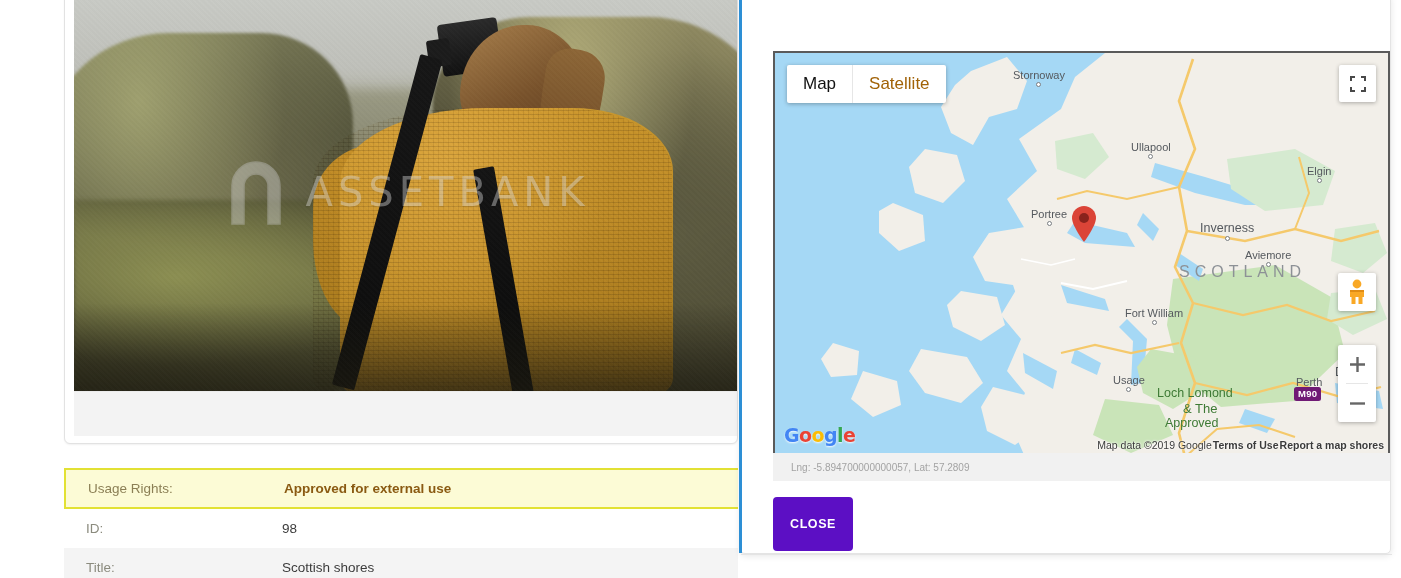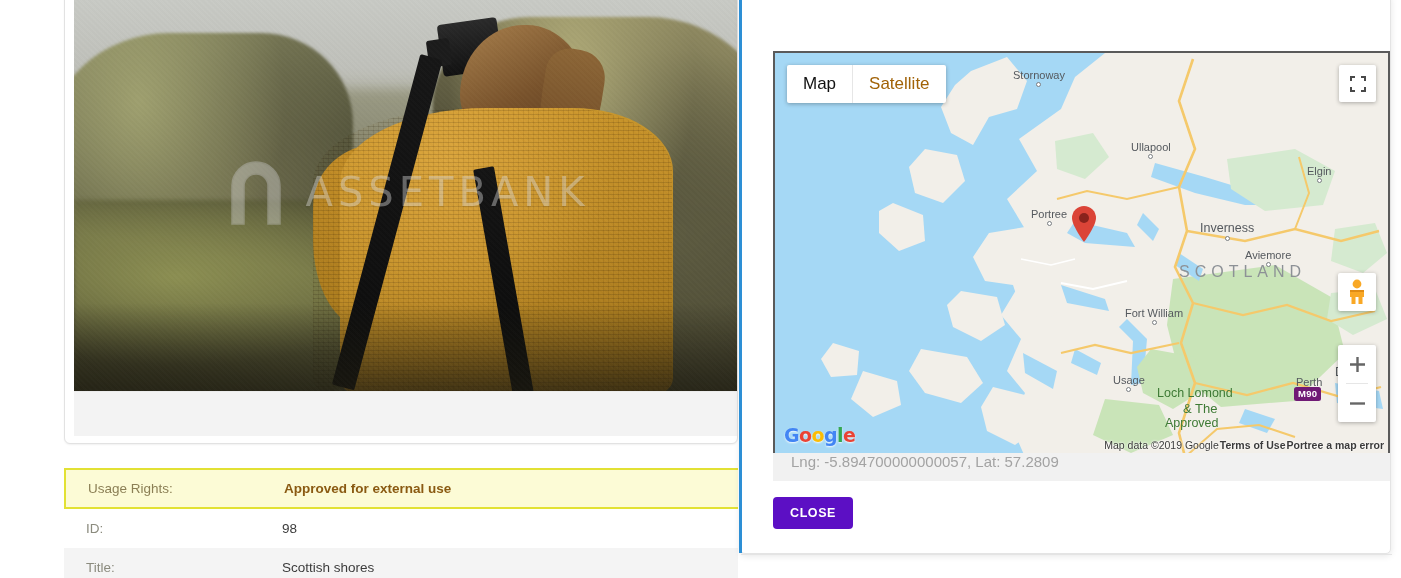--- a/index.html
+++ b/index.html
@@ -242,27 +242,27 @@
   }
   .attrib {
     position: absolute; right: 4px; bottom: 2px; display: flex; gap: 1px;
     font-size: 10.5px; color: #3b3b3b; align-items: center;
     text-shadow: 0 0 2px rgba(255,255,255,.95), 0 0 3px rgba(255,255,255,.9);
   }
   .attrib b { font-weight: bold; }
 
   .coord-bar {
     position: absolute; left: 32px; top: 458px; width: 617px; height: 28px;
-    background: #f1f1f1; display: flex; align-items: flex-start;
-    padding-left: 18px; font-size: 15px; color: #a3a3a3;
+    background: #f1f1f1; display: flex; align-items: center;
+    padding-left: 18px; font-size: 10px; color: #a3a3a3;
   }
   .close-btn {
     position: absolute; left: 32px; top: 502px;
     background: #5c0fc4; color: #fff; border: none; border-radius: 4px;
-    padding: 9px 17px; font-size: 12.5px; font-weight: bold; letter-spacing: .6px;
+    padding: 20px 17px; font-size: 12.5px; font-weight: bold; letter-spacing: .6px;
     cursor: pointer; font-family: "Liberation Sans", sans-serif;
   }
   .modal-divider {
     position: absolute; left: 0; top: 559px; width: 651px; height: 1px;
     background: #e4e4e4;
   }
 </style>
 </head>
 <body>
 
@@ -463,21 +463,21 @@
           </div>
         </div>
 
         <div class="gmlogo">
           <span style="color:#4285F4">G</span><span style="color:#EA4335">o</span><span style="color:#FBBC05">o</span><span style="color:#4285F4">g</span><span style="color:#34A853">l</span><span style="color:#EA4335">e</span>
         </div>
 
         <div class="attrib">
           <span>Map data ©2019 Google</span>
           <b>Terms of Use</b>
-          <b>Portree a map error</b>
+          <b>Report a map shores</b>
         </div>
       </div>
     </div>
 
     <div class="coord-bar">
       <span>Lng: -5.894700000000057, Lat: 57.2809</span>
     </div>
 
     <button class="close-btn">CLOSE</button>
 

